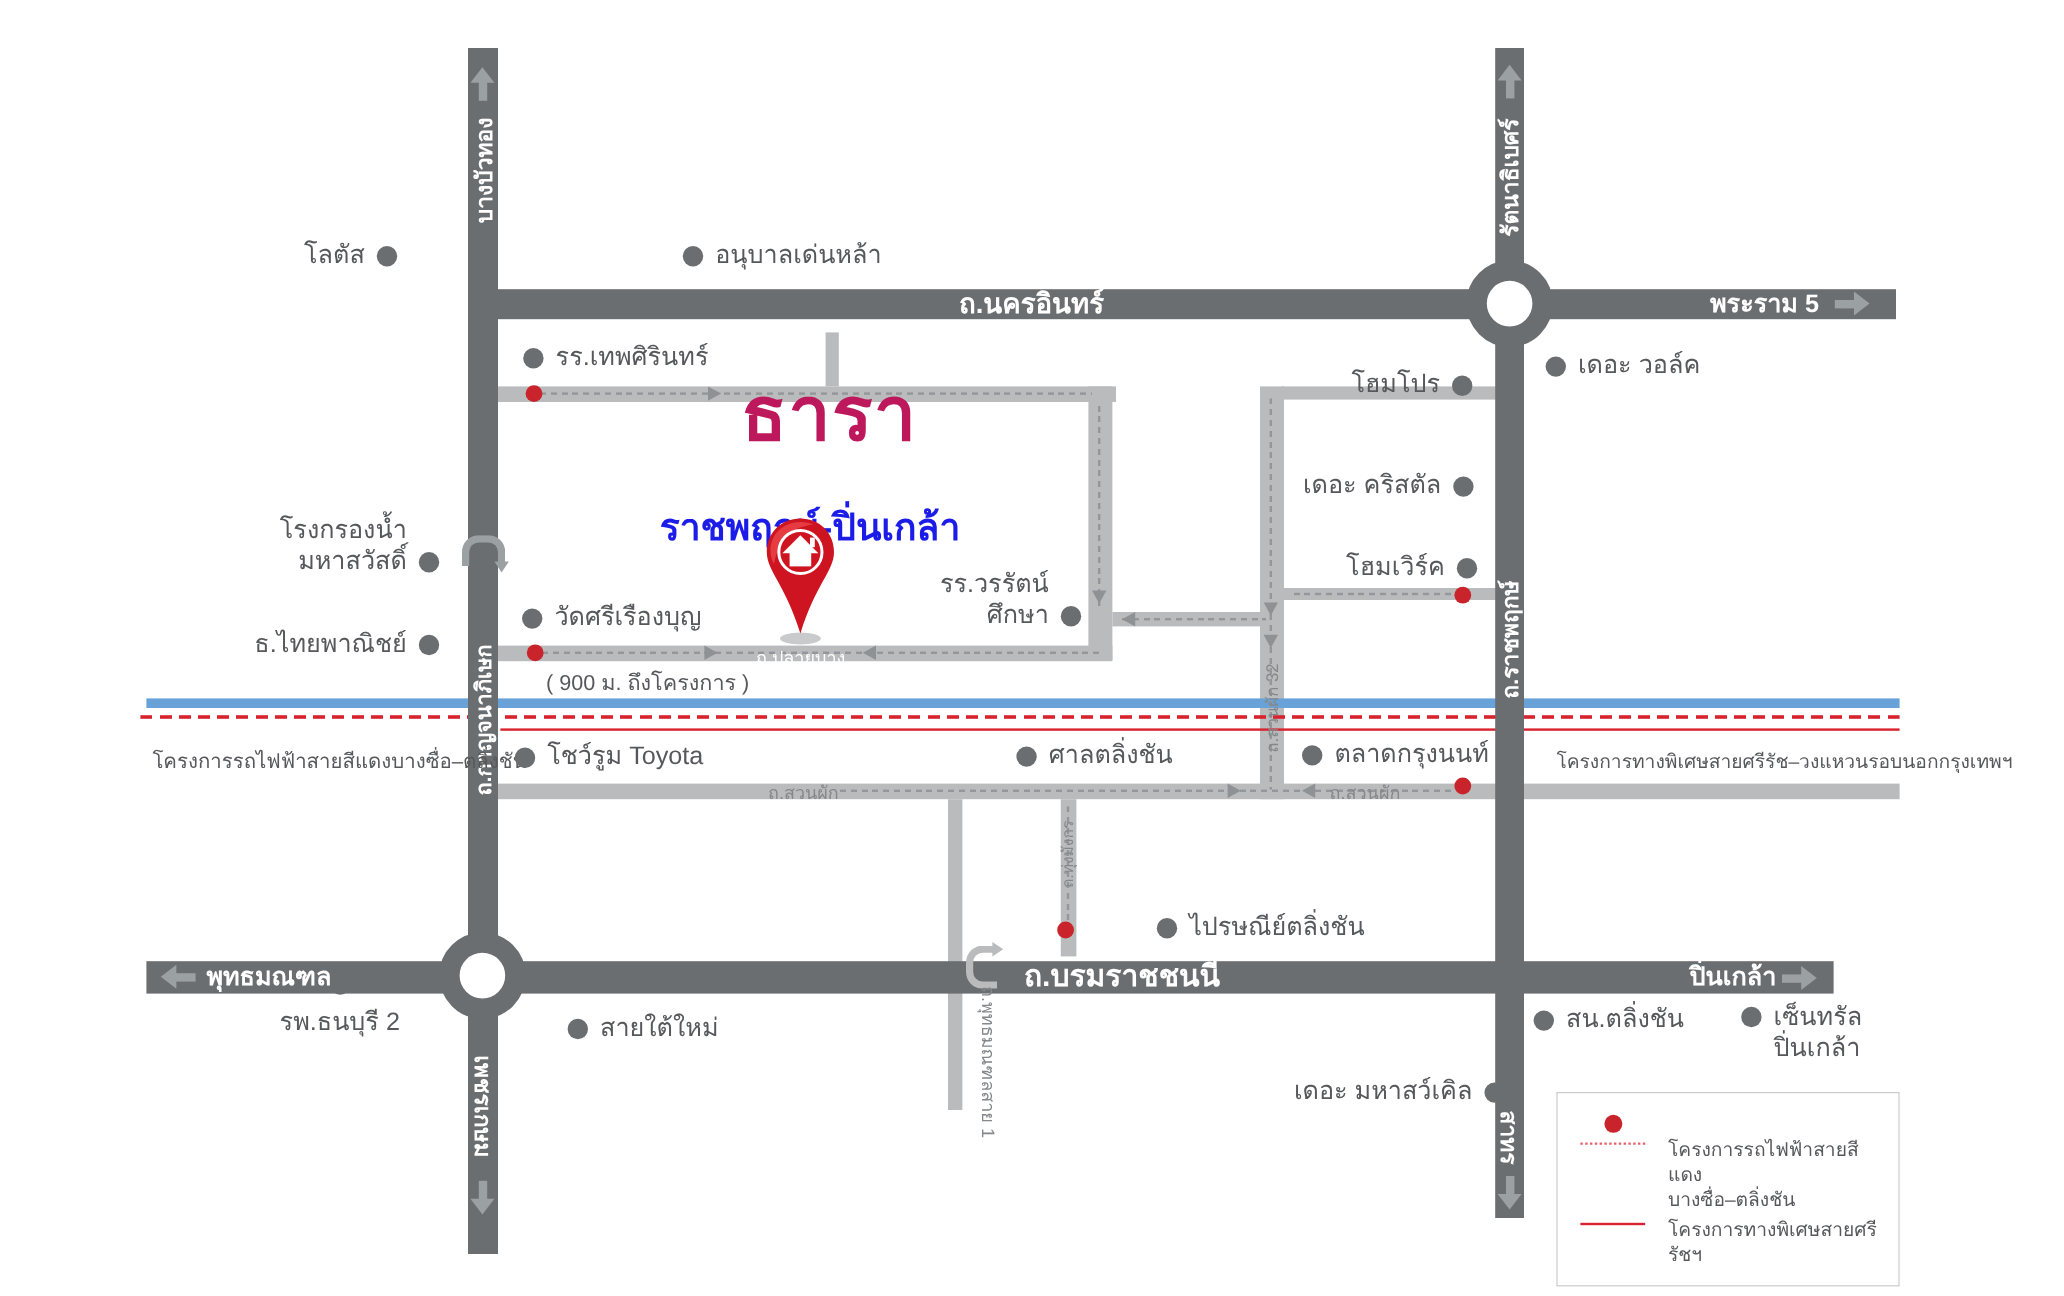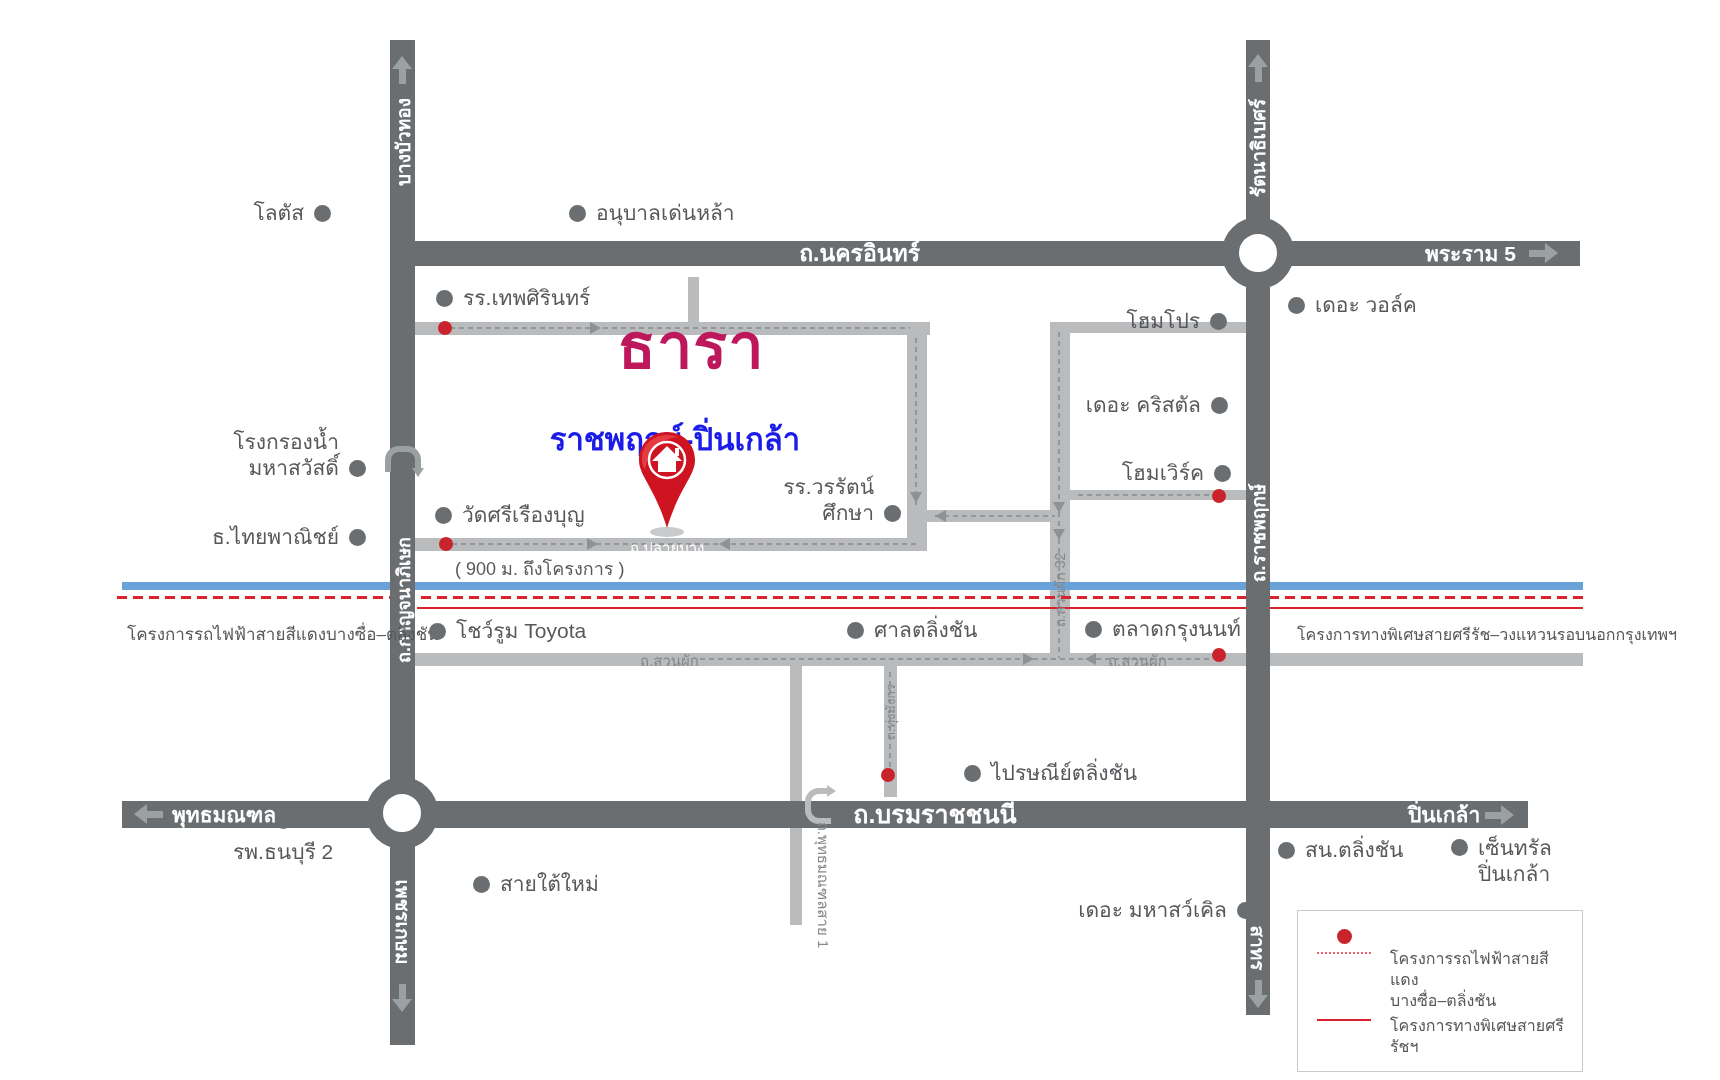--- a/index.html
+++ b/index.html
@@ -210,21 +210,21 @@
         <span class="lm-txt" style="text-align: left;">ตลาดกรุงนนท์</span>
       </div>
       <div class="lm va-c" style="left: 964px; top: 760px;">
         <span class="lm-dot"></span>
         <span class="lm-txt" style="text-align: left;">ไปรษณีย์ตลิ่งชัน</span>
       </div>
       <div class="lm va-c" style="left: 233px; top: 812px; flex-direction: column;">
         <span class="lm-dot"></span>
         <span class="lm-txt" style="text-align: left;">รพ.ธนบุรี 2</span>
       </div>
-      <div class="lm va-c" style="left: 473px; top: 844px; margin-top: 27px;">
+      <div class="lm va-c" style="left: 473px; top: 844px;">
         <span class="lm-dot"></span>
         <span class="lm-txt" style="text-align: left;">สายใต้ใหม่</span>
       </div>
       <div class="lm va-c" style="right: 466px; top: 897px;">
         <span class="lm-txt" style="text-align: right;">เดอะ มหาสว์เคิล</span>
         <span class="lm-dot"></span>
       </div>
       <div class="lm va-c" style="left: 1278px; top: 837px;">
         <span class="lm-dot"></span>
         <span class="lm-txt" style="text-align: left;">สน.ตลิ่งชัน</span>

